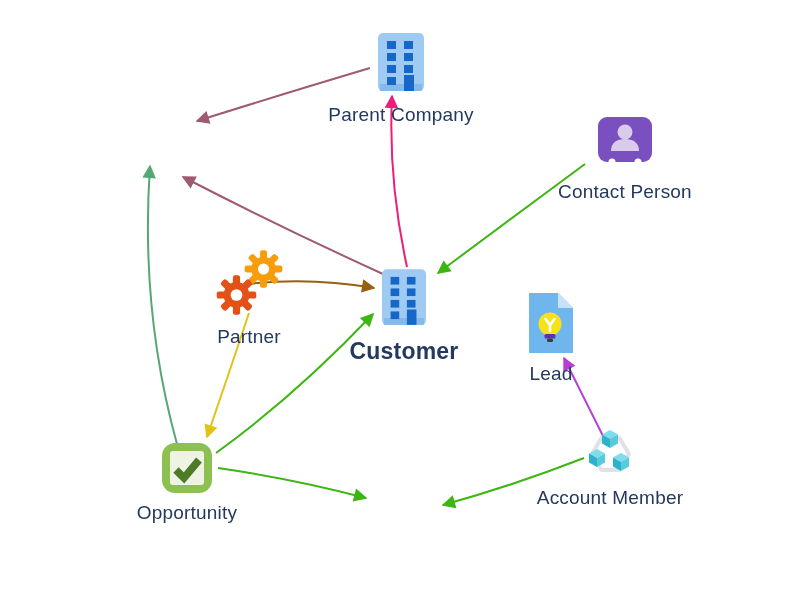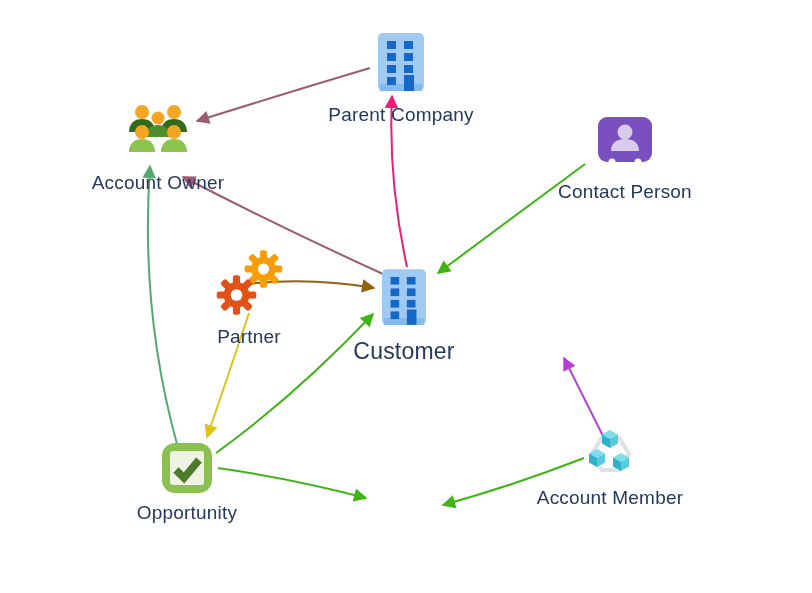--- a/index.html
+++ b/index.html
@@ -3,21 +3,21 @@
 <meta charset="utf-8">
 <style>
   html,body{margin:0;padding:0;background:#ffffff;}
   .canvas{position:relative;width:812px;height:593px;background:#ffffff;overflow:hidden;
           font-family:"Liberation Sans",sans-serif;padding-left:44px;}
   .edges{position:absolute;left:0;top:0;z-index:1;}
   .node{position:absolute;z-index:2;}
   .node .icon{display:block;line-height:0;}
   .node .label{position:absolute;left:50%;transform:translateX(-50%);white-space:nowrap;
                font-size:19px;color:#24395E;letter-spacing:0.2px;}
-  .node .label.bold{font-weight:normal;font-size:23px;}
+  .node .label.bold{font-weight:bold;font-size:23px;}
 </style>
 </head>
 <body>
 
 <div class="canvas">
 
   <svg class="edges" width="812" height="593" viewBox="0 0 812 593">
     <defs>
       <marker id="arr0" viewBox="0 0 10 10" refX="8.5" refY="5" markerWidth="7.5" markerHeight="7.5" orient="auto">
           <path d="M0.5,0.5 L9.5,5 L0.5,9.5 Z" fill="#9E5A70"></path>
@@ -80,37 +80,20 @@
           <rect x="10" y="32" width="9" height="8"></rect>
             <rect x="27" y="32" width="9" height="8"></rect>
           <rect x="10" y="44" width="9" height="8"></rect>
           <rect x="27" y="42" width="10" height="16"></rect>
         </g>
       </svg>
     </span>
     <div class="label" style="top:71px">Parent Company</div>
   </div>
 
-  <div class="node" style="left:127px;top:104px;width:62px">
-    <span class="icon">
-      <svg width="62" height="52" viewBox="0 0 60 52">
-        <circle cx="14" cy="8" r="7" fill="#F6A522"></circle>
-        <circle cx="46" cy="8" r="7" fill="#F6A522"></circle>
-        <path d="M1,28 C1,19.5 6.5,15 14,15 C21.5,15 27,19.5 27,28 Z" fill="#2F6B1D"></path>
-        <path d="M33,28 C33,19.5 38.5,15 46,15 C53.5,15 59,19.5 59,28 Z" fill="#2F6B1D"></path>
-        <circle cx="30" cy="14" r="6.5" fill="#F6A522"></circle>
-        <path d="M18,33 C18,25 23,21 30,21 C37,21 42,25 42,33 Z" fill="#4C8F2C"></path>
-        <circle cx="14" cy="28" r="7" fill="#F6A522"></circle>
-        <circle cx="46" cy="28" r="7" fill="#F6A522"></circle>
-        <path d="M1,48 C1,39.5 6.5,35 14,35 C21.5,35 27,39.5 27,48 Z" fill="#8DC44D"></path>
-        <path d="M33,48 C33,39.5 38.5,35 46,35 C53.5,35 59,39.5 59,48 Z" fill="#8DC44D"></path>
-      </svg>
-    </span>
-    <div class="label" style="top:68px">Account Owner</div>
-  </div>
 
   <div class="node" style="left:596px;top:116px;width:58px">
     <span class="icon">
       <svg width="58" height="48" viewBox="0 0 58 48">
         <rect x="2" y="1" width="54" height="45" rx="9" fill="#7A4FBF"></rect>
         <circle cx="29" cy="16" r="7.5" fill="#D8CBEC"></circle>
         <path d="M15,35 C15,26.5 21,23 29,23 C37,23 43,26.5 43,35 Z" fill="#D8CBEC"></path>
         <circle cx="16" cy="46" r="3.5" fill="#FFFFFF"></circle>
         <circle cx="42" cy="46" r="3.5" fill="#FFFFFF"></circle>
       </svg>
@@ -157,20 +140,33 @@
           <rect x="10" y="32" width="9" height="8"></rect>
             <rect x="27" y="32" width="9" height="8"></rect>
           <rect x="10" y="44" width="9" height="8"></rect>
           <rect x="27" y="42" width="10" height="16"></rect>
         </g>
       </svg>
     </span>
     <div class="label bold" style="top:70px">Customer</div>
   </div>
 
+  <div class="node" style="left:527px;top:292px;width:48px">
+    <span class="icon">
+      <svg width="48" height="62" viewBox="0 0 48 62">
+        <path d="M2,1 H31 L46,16 V61 H2 Z" fill="#6FB5EE"></path>
+        <path d="M31,1 L46,16 H31 Z" fill="#C6E1F8"></path>
+        <circle cx="23" cy="32" r="11.5" fill="#F6E317"></circle>
+        <path d="M18.5,27 L23,33 L27.5,27 M23,33 V39" stroke="#FFFFFF" stroke-width="2.6" fill="none" stroke-linecap="round"></path>
+        <rect x="17.5" y="42" width="11" height="4.5" rx="1.5" fill="#5B34A9"></rect>
+        <rect x="20" y="46.5" width="6" height="3.5" rx="1.5" fill="#3C3B41"></rect>
+      </svg>
+    </span>
+    <div class="label" style="top:71px">Lead</div>
+  </div>
 
   <div class="node" style="left:161px;top:442px;width:52px">
     <span class="icon">
       <svg width="52" height="52" viewBox="0 0 52 52">
         <rect x="1" y="1" width="50" height="50" rx="13" fill="#8CC152"></rect>
         <rect x="9" y="9" width="34" height="34" rx="3" fill="#EFF3E4"></rect>
         <path d="M15,28 L23,36 L38,18" stroke="#4D7B27" stroke-width="7.5" fill="none" stroke-linejoin="miter"></path>
       </svg>
     </span>
     <div class="label" style="top:60px">Opportunity</div>

